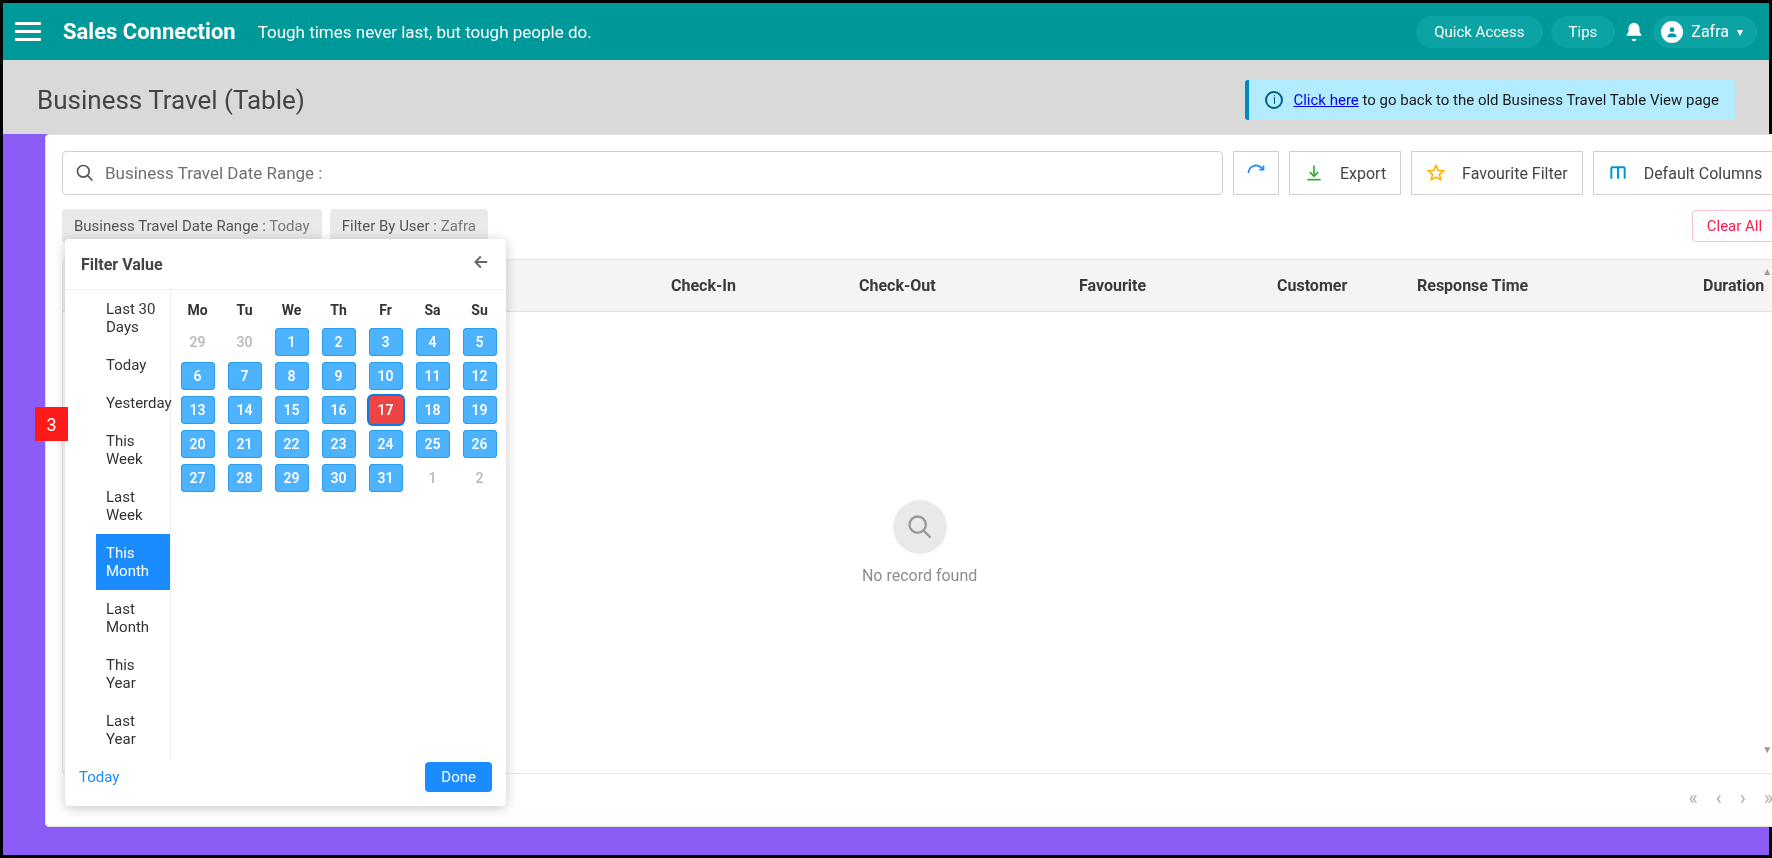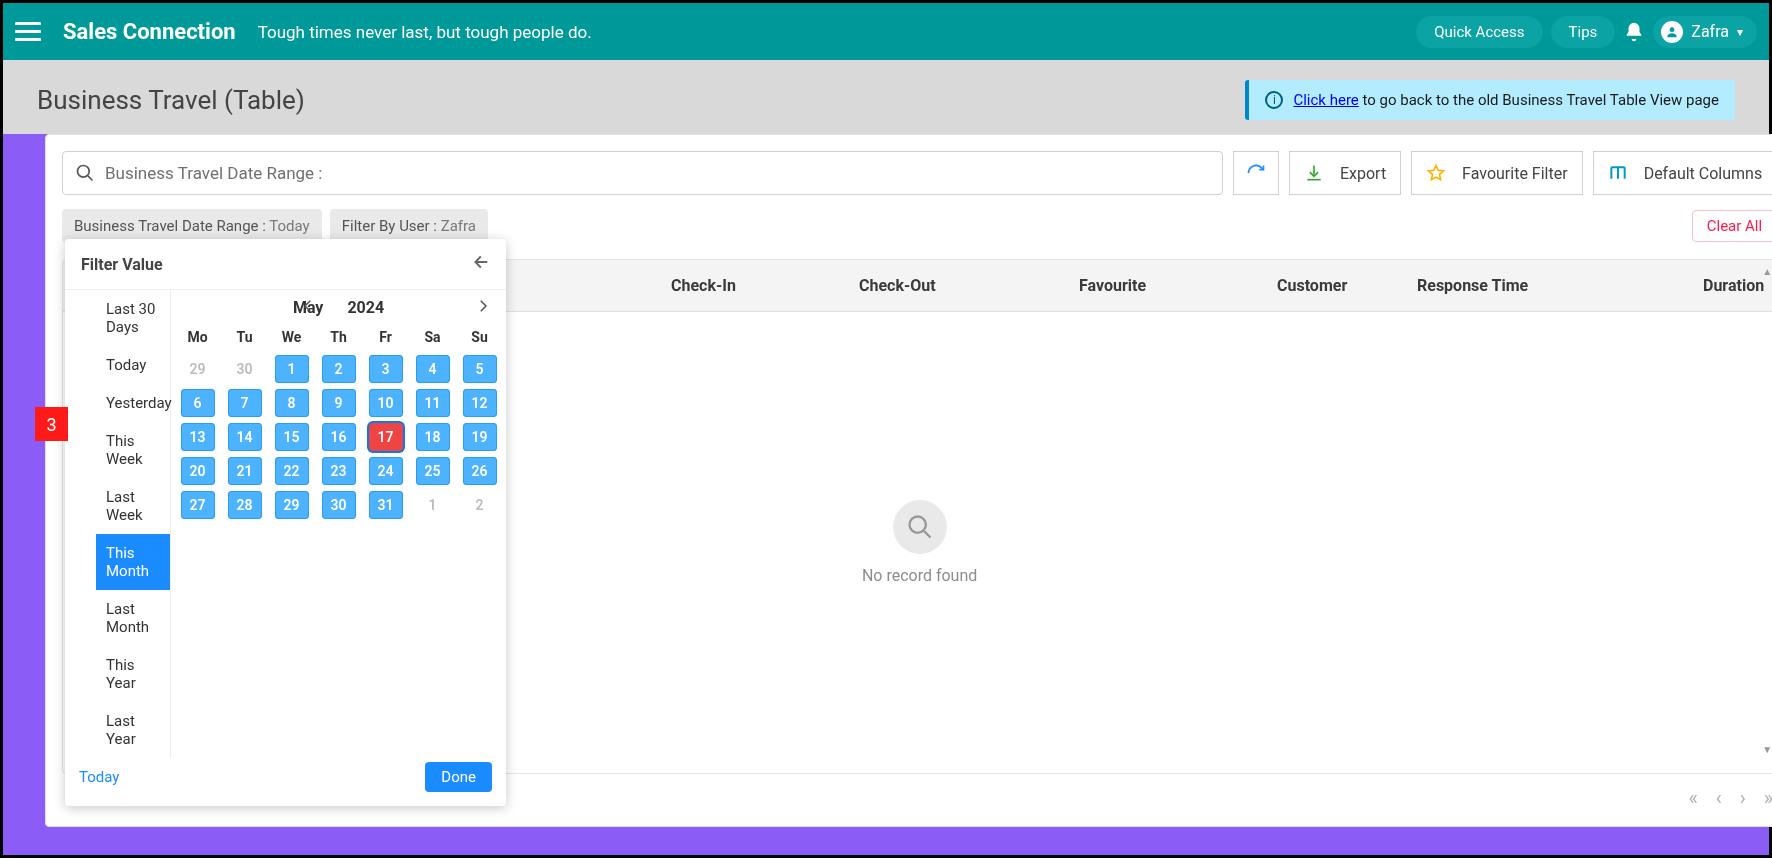--- a/index.html
+++ b/index.html
@@ -240,35 +240,20 @@
           <div class="range-item">Today</div>
           <div class="range-item">Yesterday</div>
           <div class="range-item">This Week</div>
           <div class="range-item">Last Week</div>
           <div class="range-item active">This Month</div>
           <div class="range-item">Last Month</div>
           <div class="range-item">This Year</div>
           <div class="range-item">Last Year</div>
         </div>
     <div class="cal cal-wrap">
-      <div class="cal-nav">
-        <span class="nav-l">
-          <svg viewBox="0 0 24 24" width="18" height="18" fill="none" stroke="#555" stroke-width="2">
-                <path d="M15 5l-7 7 7 7"></path>
-              </svg>
-        </span>
-        <span>May</span>
-        &nbsp;&nbsp;
-        <span>2024</span>
-        <span class="nav-r">
-          <svg viewBox="0 0 24 24" width="18" height="18" fill="none" stroke="#555" stroke-width="2">
-                <path d="M9 5l7 7-7 7"></path>
-              </svg>
-        </span>
-      </div>
       <div class="cal-grid" id="cal-grid">
             <div class="dow">Mo</div>
             <div class="dow">Tu</div>
             <div class="dow">We</div>
             <div class="dow">Th</div>
             <div class="dow">Fr</div>
             <div class="dow">Sa</div>
             <div class="dow">Su</div>
             <div class="day off">29</div>
             <div class="day off">30</div>

